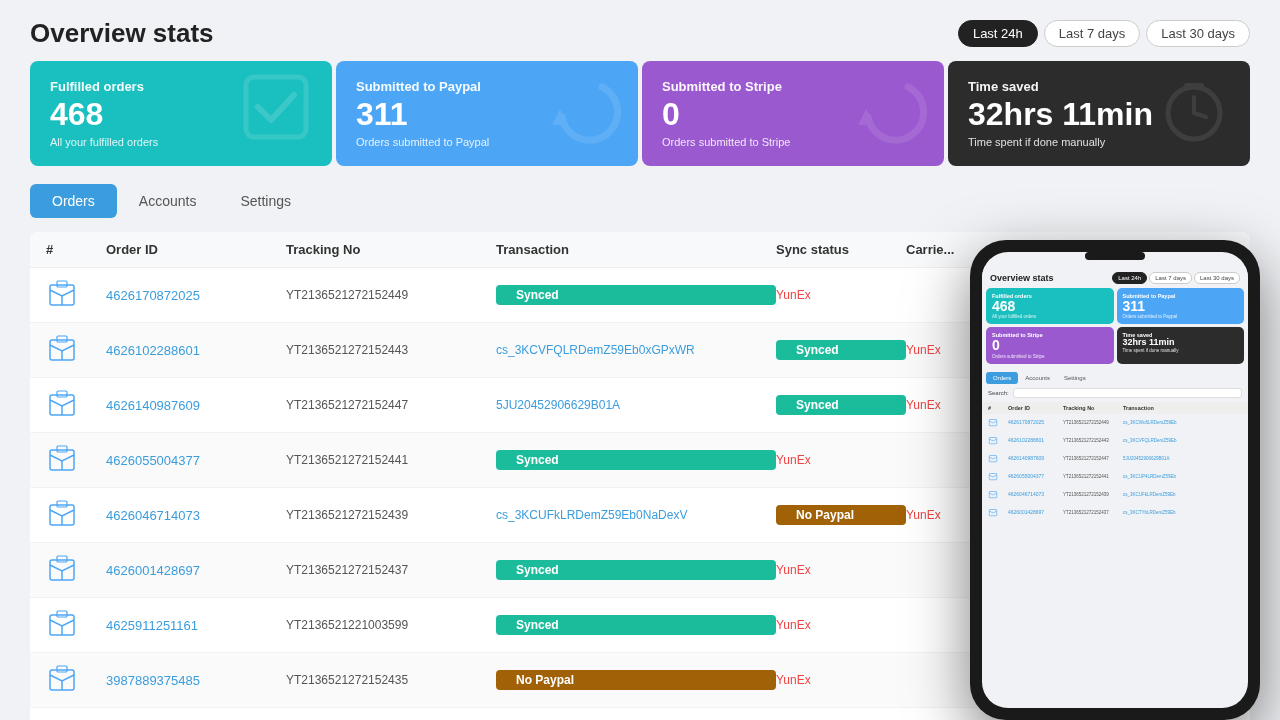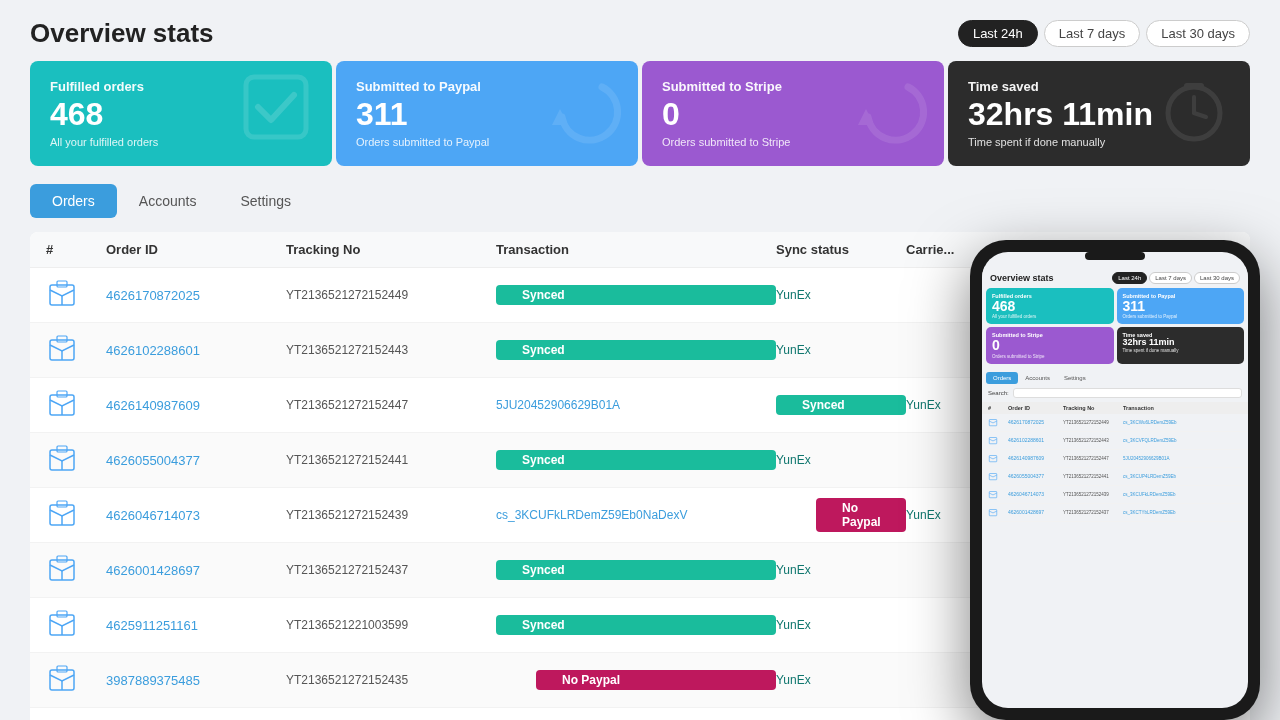--- a/index.html
+++ b/index.html
@@ -36,24 +36,24 @@
     .table-area { background: #fff; margin: 14px 30px 0 30px; border-radius: 8px; padding: 0; overflow: hidden; }
     .table-header-row { display: grid; grid-template-columns: 60px 180px 210px 280px 130px 100px; padding: 10px 16px; background: #f8f9fa; border-bottom: 1px solid #eee; }
     .table-col-head { font-size: 13px; font-weight: 600; color: #333; }
     .table-row-item { display: grid; grid-template-columns: 60px 180px 210px 280px 130px 100px; padding: 9px 16px; border-bottom: 1px solid #f2f2f2; align-items: center; }
     .table-row-item:last-child { border-bottom: none; }
     .table-row-item:nth-child(odd) { background: #fff; }
     .table-row-item:nth-child(even) { background: #fafafa; }
     .order-link { color: #3b9ddd; font-size: 13px; text-decoration: none; }
     .tracking-text { font-size: 12px; color: #555; }
     .transaction-text { color: #3b9ddd; font-size: 12px; }
-    .sync-badge { display: inline-block; padding: 3px 26px; border-radius: 4px; font-size: 12px; font-weight: 600; color: #fff; }
+    .sync-badge { display: inline-block; padding: 3px 20px; border-radius: 4px; font-size: 12px; font-weight: 600; color: #fff; }
     .sync-badge.synced { background: #1abc9c; }
-    .sync-badge.no-paypal { background: #be185d; margin-left: 40px; }
-    .carrier-text { font-size: 12px; color: #0f766e; }
+    .sync-badge.no-paypal { background: #a16207; }
+    .carrier-text { font-size: 12px; color: #ef4444; }
 
     
     .phone-overlay { position: absolute; right: 0; top: 240px; width: 310px; height: 480px; z-index: 10; }
     .phone-outer { width: 290px; height: 480px; background: #1a1a1a; border-radius: 36px; padding: 12px; position: relative; box-shadow: 0 20px 60px rgba(0,0,0,0.5); }
     .phone-screen { width: 100%; height: 100%; background: #f0f2f5; border-radius: 26px; overflow: hidden; }
     .phone-notch { width: 60px; height: 8px; background: #1a1a1a; border-radius: 4px; margin: 0 auto 6px; position: relative; z-index: 2; }
 
     .ph-header { padding: 6px 8px 4px; background: #f0f2f5; display: flex; align-items: center; justify-content: space-between; }
     .ph-title { font-size: 9px; font-weight: 700; color: #222; }
     .ph-time-btns { display: flex; gap: 2px; }
@@ -185,20 +185,21 @@
     <div>
       <svg class="box-icon-svg" viewBox="0 0 32 32" fill="none">
         <rect x="4" y="8" width="24" height="20" rx="2" stroke="#4da6f5" stroke-width="1.5" fill="none"></rect>
         <polyline points="4,13 16,19 28,13" stroke="#4da6f5" stroke-width="1.5" fill="none"></polyline>
         <line x1="16" y1="19" x2="16" y2="28" stroke="#4da6f5" stroke-width="1.5"></line>
         <rect x="11" y="4" width="10" height="6" rx="1" stroke="#4da6f5" stroke-width="1.2" fill="none"></rect>
       </svg>
     </div>
     <a href="#" class="order-link">4626102288601</a>
     <span class="tracking-text">YT2136521272152443</span>
+    <span class="transaction-text">cs_3KCVFQL​RDemZ59Eb0xGPxWR</span>
     <span class="sync-badge synced">Synced</span>
     <span class="carrier-text">YunEx</span>
   </div>
         <div class="table-row-item">
     <div>
       <svg class="box-icon-svg" viewBox="0 0 32 32" fill="none">
         <rect x="4" y="8" width="24" height="20" rx="2" stroke="#4da6f5" stroke-width="1.5" fill="none"></rect>
         <polyline points="4,13 16,19 28,13" stroke="#4da6f5" stroke-width="1.5" fill="none"></polyline>
         <line x1="16" y1="19" x2="16" y2="28" stroke="#4da6f5" stroke-width="1.5"></line>
         <rect x="11" y="4" width="10" height="6" rx="1" stroke="#4da6f5" stroke-width="1.2" fill="none"></rect>

